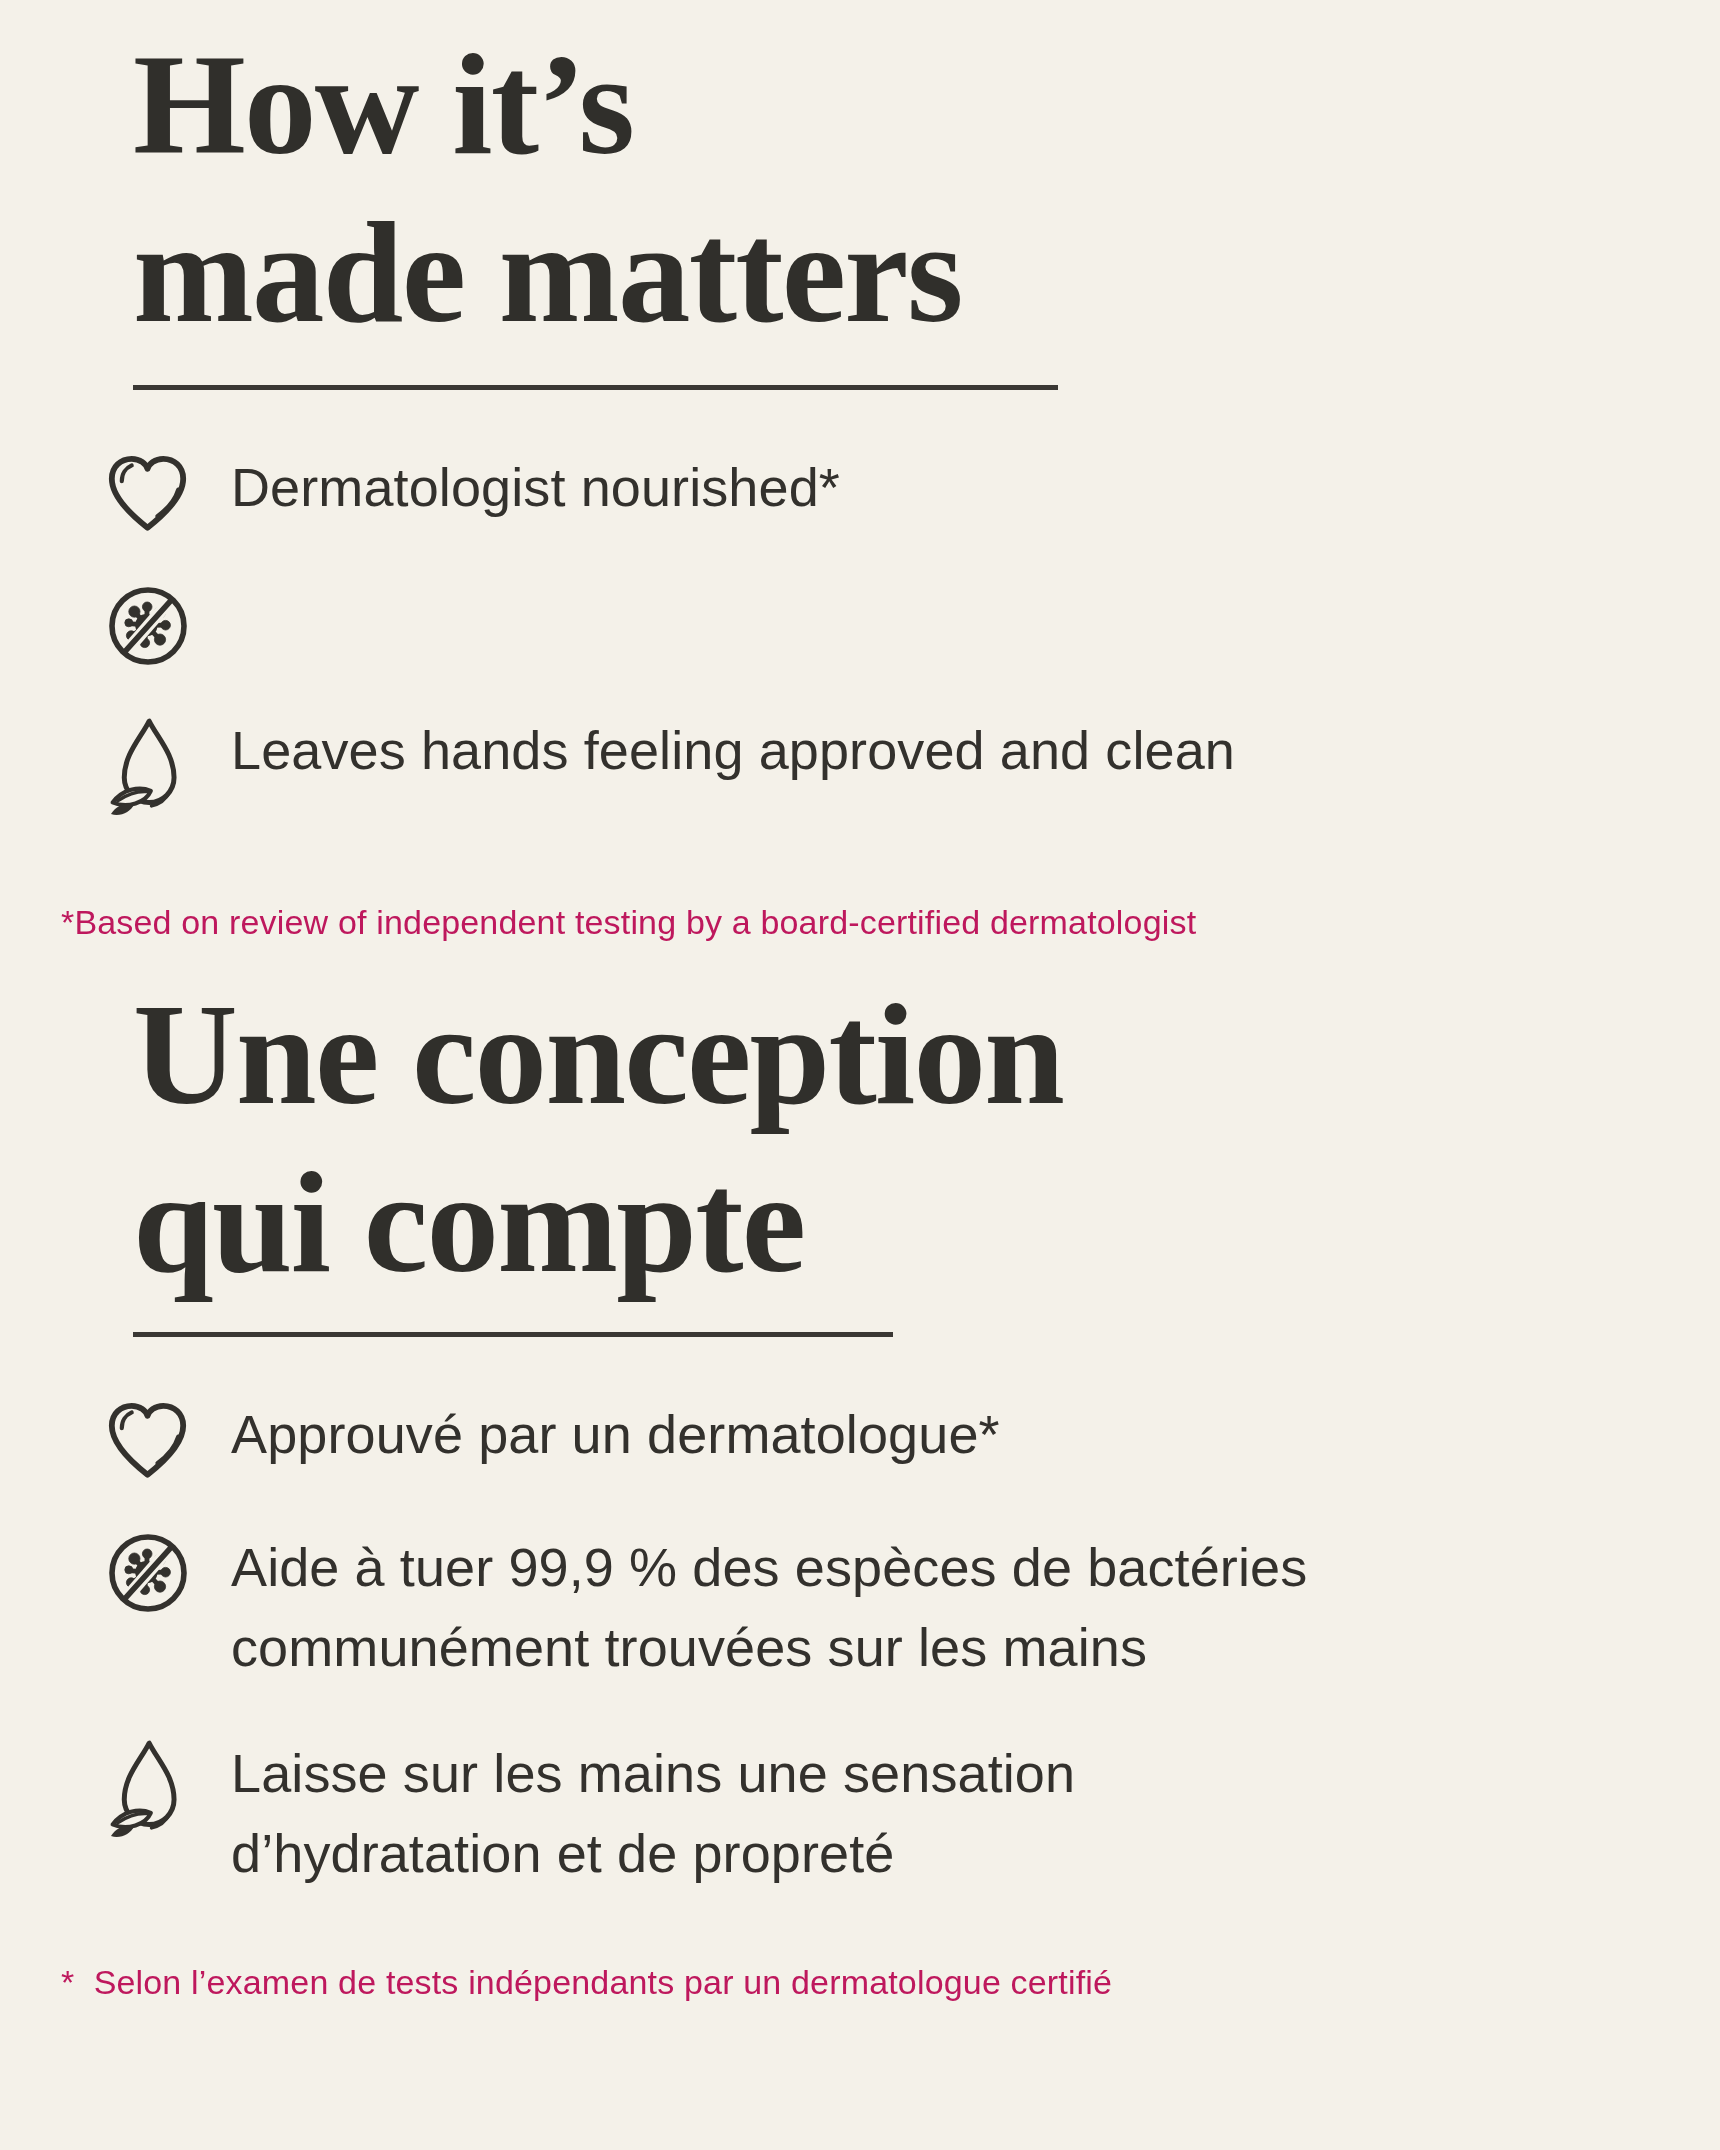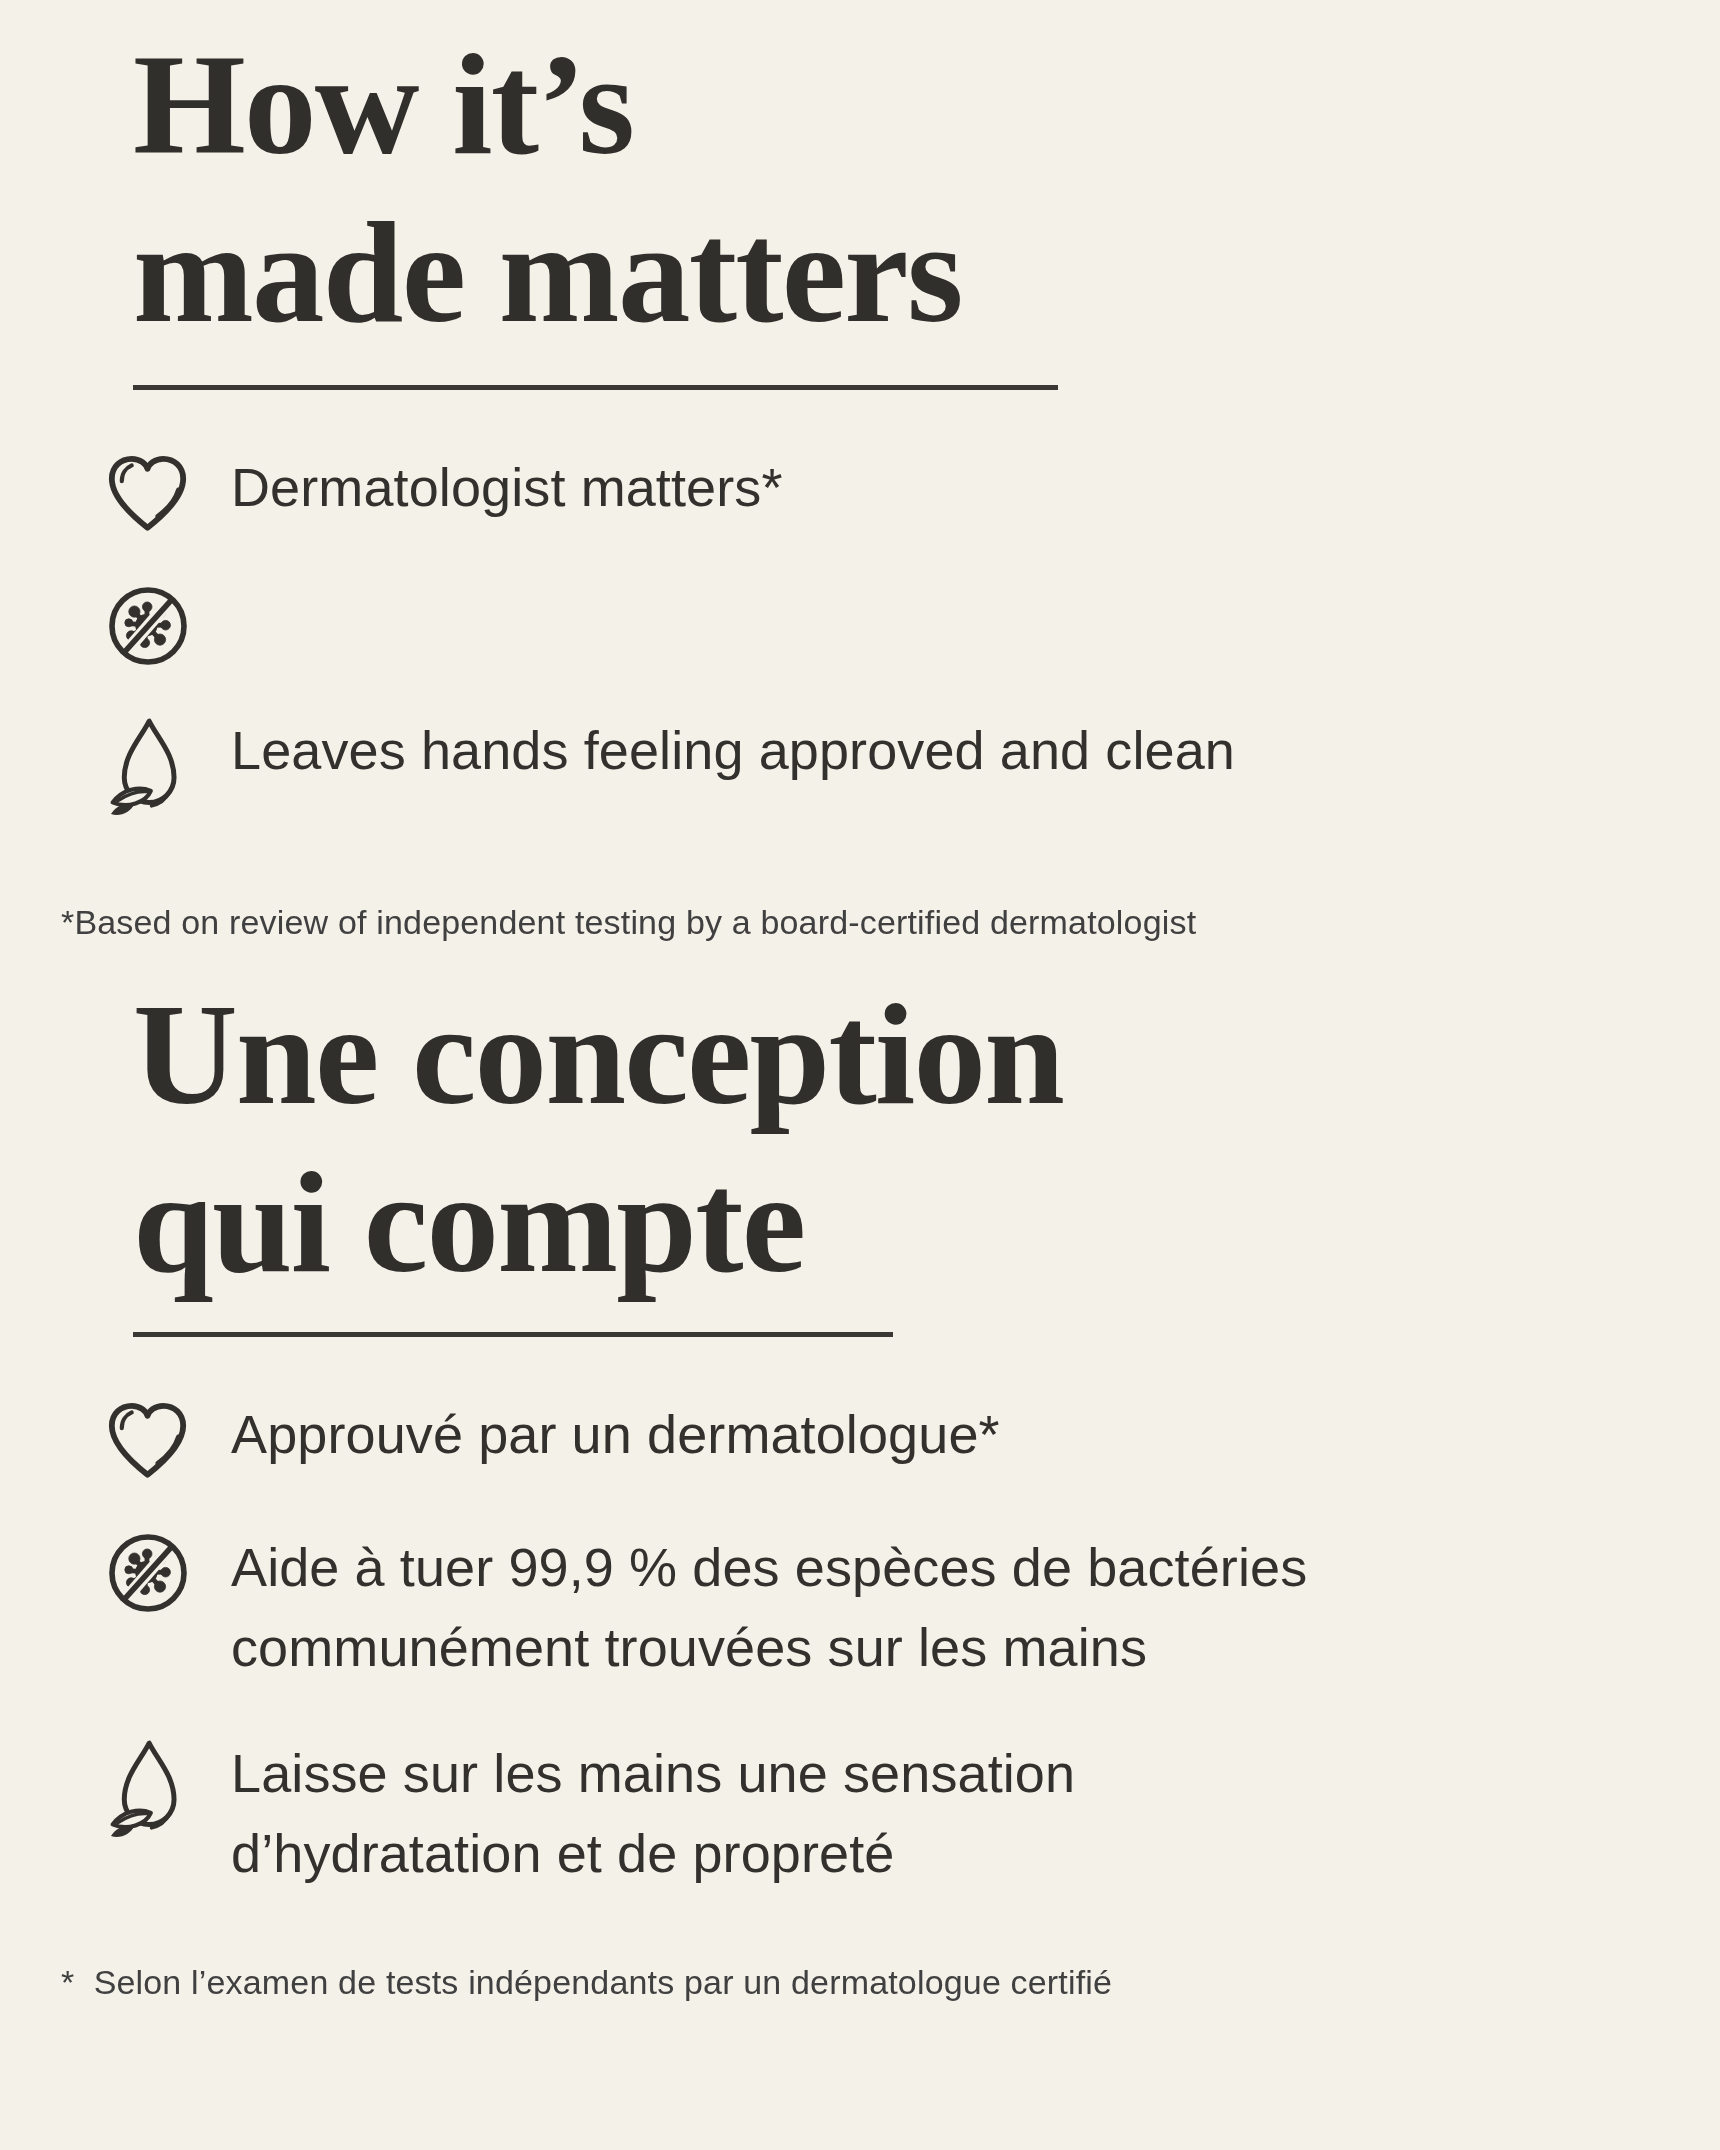--- a/index.html
+++ b/index.html
@@ -38,21 +38,21 @@
     margin-top:0;
   }
   .icon-box svg{display:block;}
   .bullet-text{
     font-size:54px;line-height:1.48;letter-spacing:0.002em;
     white-space:pre-line;color:#33312D;margin-top:-4.3px;
   }
   .footnote{
     margin:80px 0 0 0;
     font-size:34px;line-height:1.3;letter-spacing:0.005em;
-    white-space:pre-wrap;color:#404040;
+    white-space:pre-wrap;color:#be185d;
   }
   .footnote.fr{margin-top:66px;}
 </style>
 </head>
 <body>
 
 <div class="page">
 
   <section>
     <h1 class="heading">How it’s
@@ -61,21 +61,21 @@
 
     <ul class="bullets">
       <li class="bullet">
         <span class="icon-box">
           <svg width="83" height="83" viewBox="0 0 100 100">
             <path d="M50 90 C22 68 7 48 7 31 C7 16 18 7 31 7 C41 7 48 13 50 19 C52 13 59 7 69 7 C82 7 93 16 93 31 C93 48 78 68 50 90 Z" fill="none" stroke="#33312D" stroke-width="7" stroke-linejoin="round"></path>
             <path d="M19 34 C19 25 24 18 31 15" fill="none" stroke="#33312D" stroke-width="5" stroke-linecap="round"></path>
             <path d="M87 44 C83 57 73 68 62 76" fill="none" stroke="#33312D" stroke-width="5" stroke-linecap="round"></path>
           </svg>
         </span>
-        <span class="bullet-text">Dermatologist matters*</span>
+        <span class="bullet-text">Dermatologist nourished*</span>
       </li>
 
       <li class="bullet">
         <span class="icon-box">
           <svg width="80" height="80" viewBox="0 0 100 100">
             <g fill="#33312D" stroke="#33312D">
               <circle cx="48" cy="49" r="13" stroke-width="2"></circle>
               <line x1="48" y1="49" x2="33" y2="32" stroke-width="6"></line>
                 <circle cx="33" cy="32" r="7"></circle>
               <line x1="48" y1="49" x2="49" y2="27" stroke-width="6"></line>

